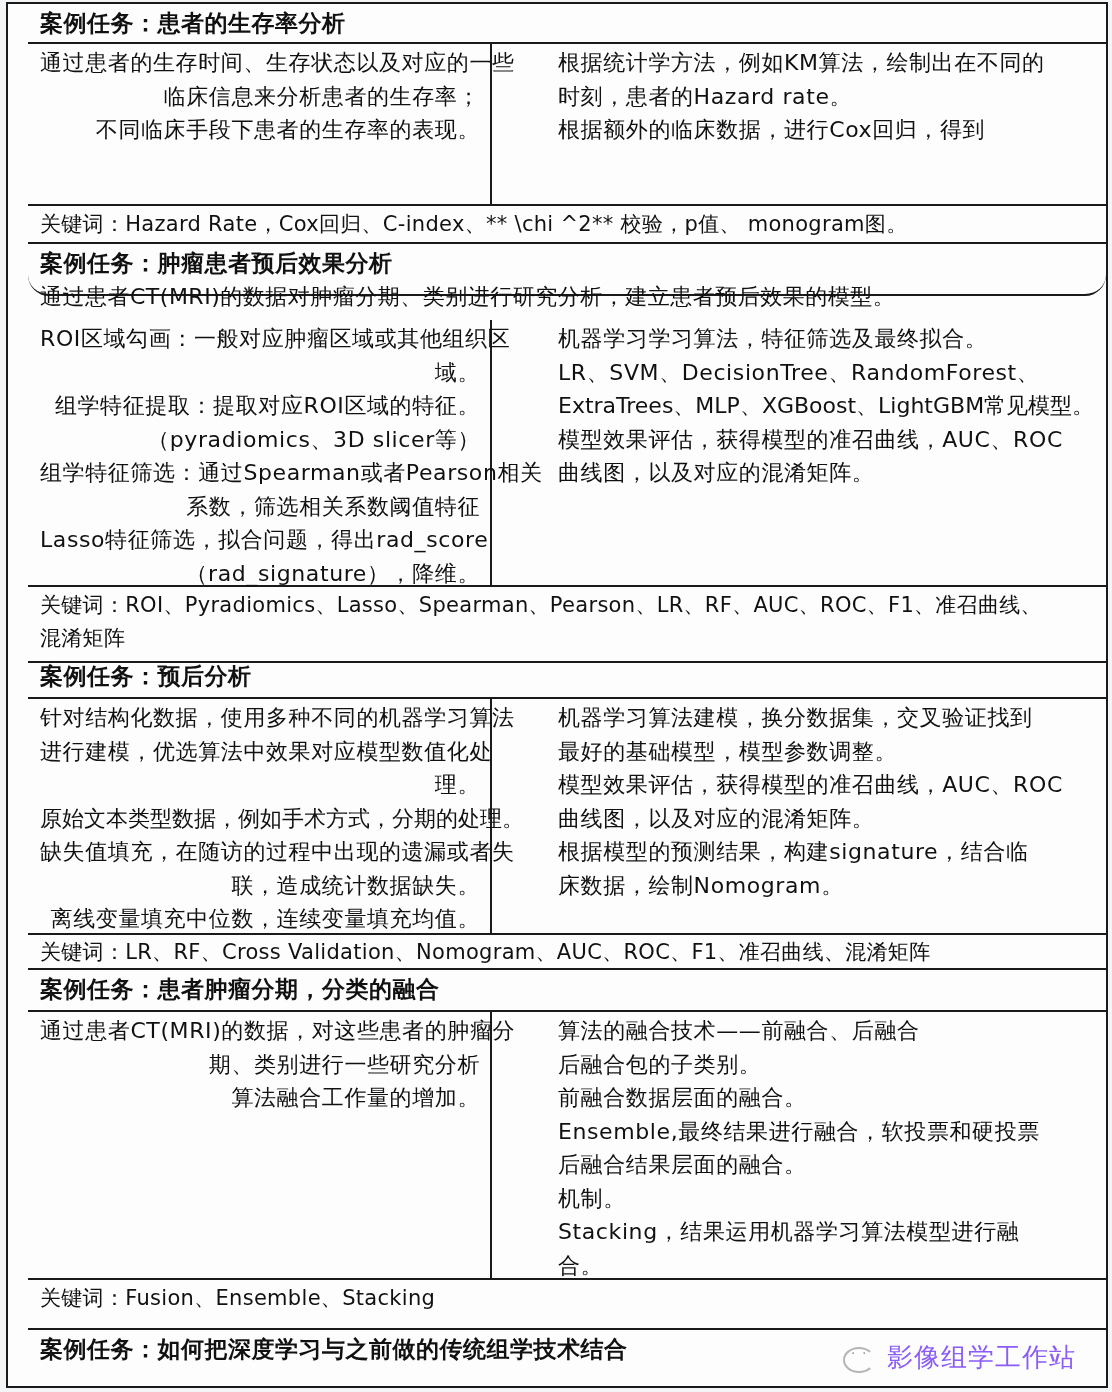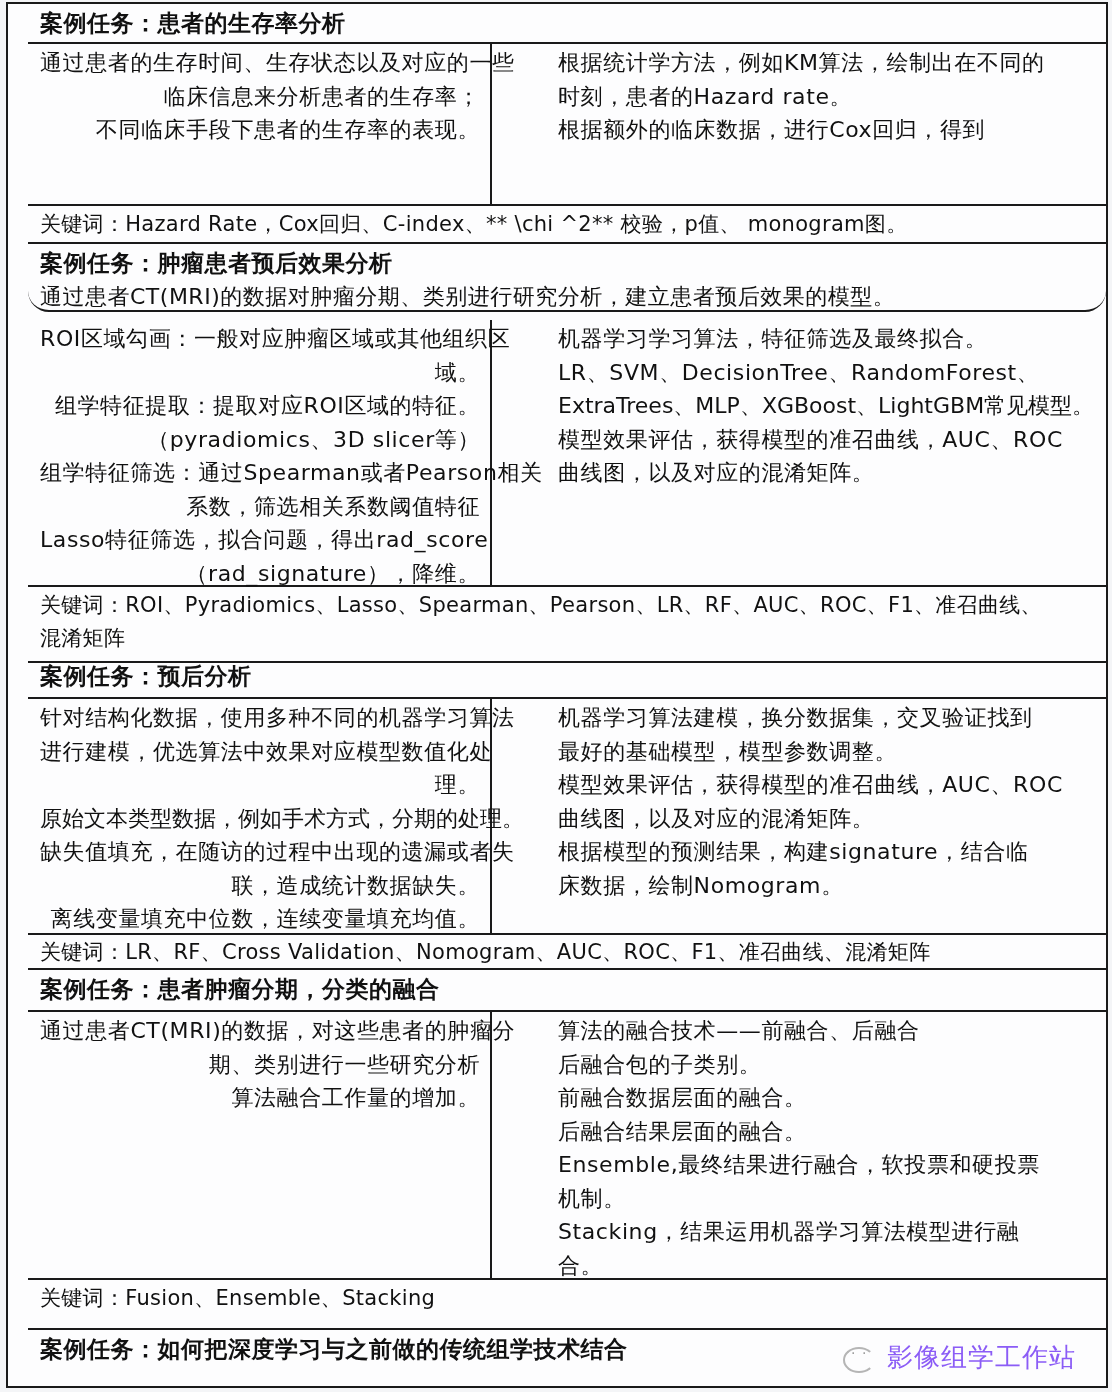--- a/index.html
+++ b/index.html
@@ -45,21 +45,21 @@
       <div class="line">时刻，患者的Hazard rate。</div>
       <div class="line">根据额外的临床数据，进行Cox回归，得到</div>
     </div>
   </div>
   <div class="row" style="top:202px; height:38px;">
     <div class="cell full">
         <div class="kw">关键词：Hazard Rate，Cox回归、C-index、** \chi ^2** 校验，p值、 monogram图。</div>
       </div>
   </div>
 
-  <div class="row" style="top:240px; height:68px;border-radius:21px;">
+  <div class="row" style="top:240px; height:52px;border-radius:21px;">
     <div class="cell full">
       <div class="title">案例任务：肿瘤患者预后效果分析</div>
       <div class="desc">通过患者CT(MRI)的数据对肿瘤分期、类别进行研究分析，建立患者预后效果的模型。</div>
     </div>
   </div>
   <div class="row" style="top:316px; height:267px;">
     <div class="cell left">
       <div class="line">ROI区域勾画：一般对应肿瘤区域或其他组织区</div>
       <div class="line">域。</div>
       <div class="line">组学特征提取：提取对应ROI区域的特征。</div>
@@ -122,22 +122,22 @@
   <div class="row" style="top:1008px; height:268px;">
     <div class="cell left">
       <div class="line">通过患者CT(MRI)的数据，对这些患者的肿瘤分</div>
       <div class="line">期、类别进行一些研究分析</div>
       <div class="line">算法融合工作量的增加。</div>
     </div>
     <div class="cell right">
       <div class="line">算法的融合技术——前融合、后融合</div>
       <div class="line">后融合包的子类别。</div>
       <div class="line">前融合数据层面的融合。</div>
+      <div class="line">Ensemble,最终结果进行融合，软投票和硬投票</div>
       <div class="line">后融合结果层面的融合。</div>
-      <div class="line">Ensemble,最终结果进行融合，软投票和硬投票</div>
       <div class="line">机制。</div>
       <div class="line">Stacking，结果运用机器学习算法模型进行融</div>
       <div class="line">合。</div>
     </div>
   </div>
   <div class="row" style="top:1276px; height:50px;">
     <div class="cell full">
         <div class="kw">关键词：Fusion、Ensemble、Stacking</div>
       </div>
   </div>

